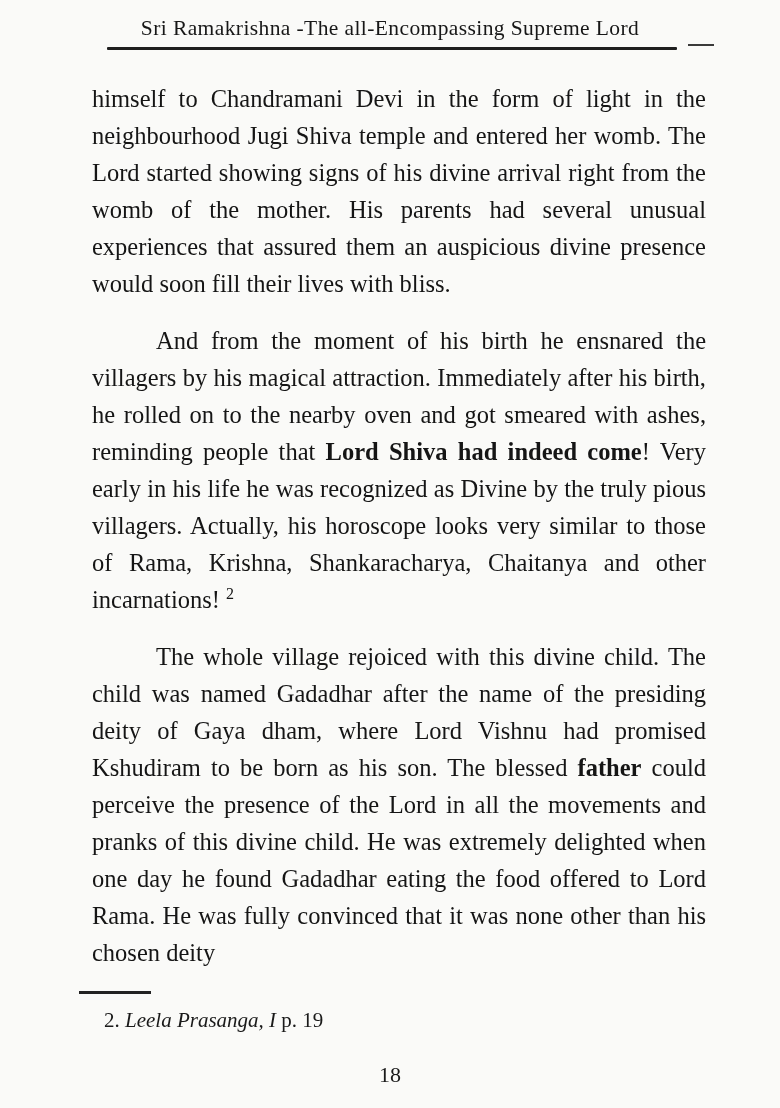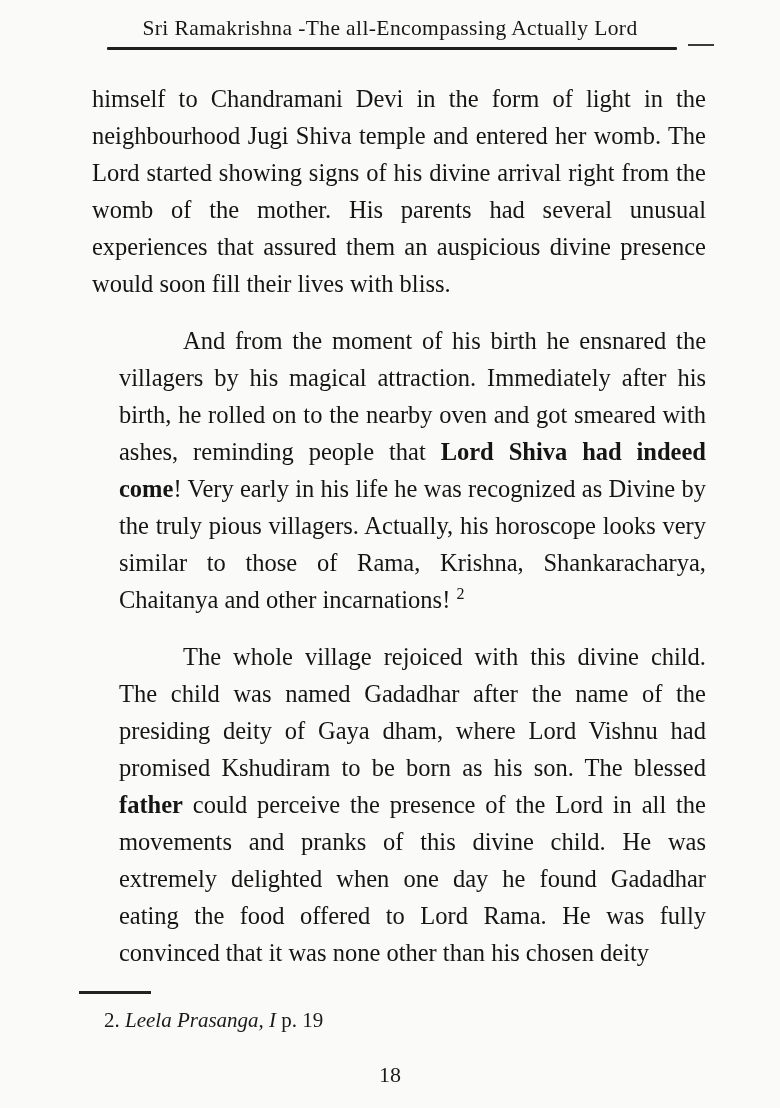--- a/index.html
+++ b/index.html
@@ -52,21 +52,20 @@
   }
   .para {
     margin: 0;
     font-size: 24.5px;
     line-height: 37px;
     text-align: justify;
     color: #151515;
   }
   .para + .para {
     margin-top: 20px;
-    margin-left: 27px;
   }
   .para.indent {
     text-indent: 64px;
   }
   .b { font-weight: bold; }
   .i { font-style: italic; font-family: Liberation Serif, serif; }
   sup {
     font-size: 16px;
     line-height: 0;
     vertical-align: 9px;
@@ -94,21 +93,21 @@
     text-align: center;
     font-size: 22px;
     color: #1a1a1a;
   }
 </style>
 </head>
 <body>
 
 <div class="page">
 
-  <div class="running-head">Sri Ramakrishna -The all-Encompassing Actually Lord</div>
+  <div class="running-head">Sri Ramakrishna -The all-Encompassing Supreme Lord</div>
 
   <div class="head-rule"></div>
   <div class="head-rule-tail"></div>
 
   <div class="body-text">
       <p class="para"><span>himself to Chandramani Devi in the form of light in the neighbourhood Jugi Shiva temple and entered her womb. The Lord started showing signs of his divine arrival right from the womb of the mother. His parents had several unusual experiences that assured them an auspicious divine presence would soon fill their lives with bliss.</span></p>
       <p class="para indent"><span>And from the moment of his birth he ensnared the villagers by his magical attraction. Immediately after his birth, he rolled on to the nearby oven and got smeared with ashes, reminding people that </span><span class="b">Lord Shiva had indeed come</span><span>! Very early in his life he was recognized as Divine by the truly pious villagers. Actually, his horoscope looks very similar to those of Rama, Krishna, Shankaracharya, Chaitanya and other incarnations! </span><sup>2</sup></p>
       <p class="para indent"><span>The whole village rejoiced with this divine child. The child was named Gadadhar after the name of the presiding deity of Gaya dham, where Lord Vishnu had promised Kshudiram to be born as his son. The blessed </span><span class="b">father</span><span> could perceive the presence of the Lord in all the movements and pranks of this divine child. He was extremely delighted when one day he found Gadadhar eating the food offered to Lord Rama. He was fully convinced that it was none other than his chosen deity</span></p>
     </div>
 

